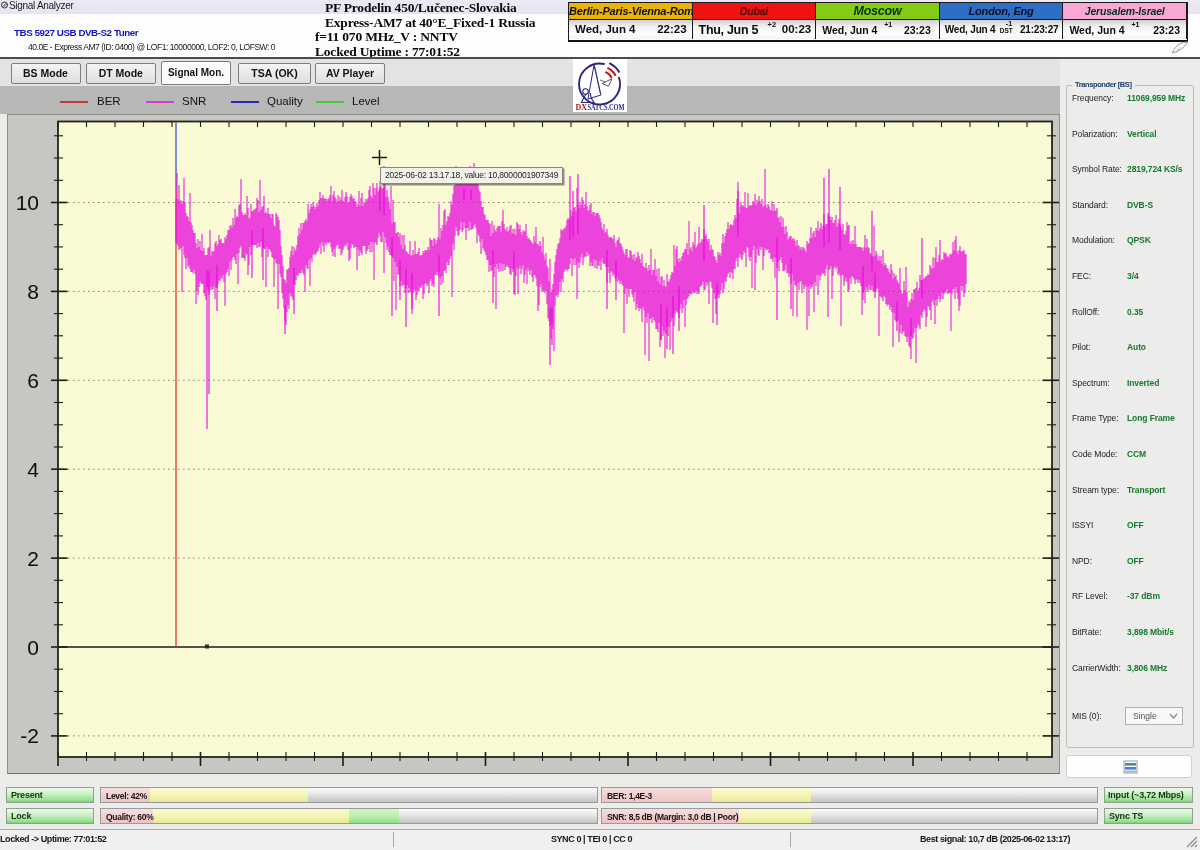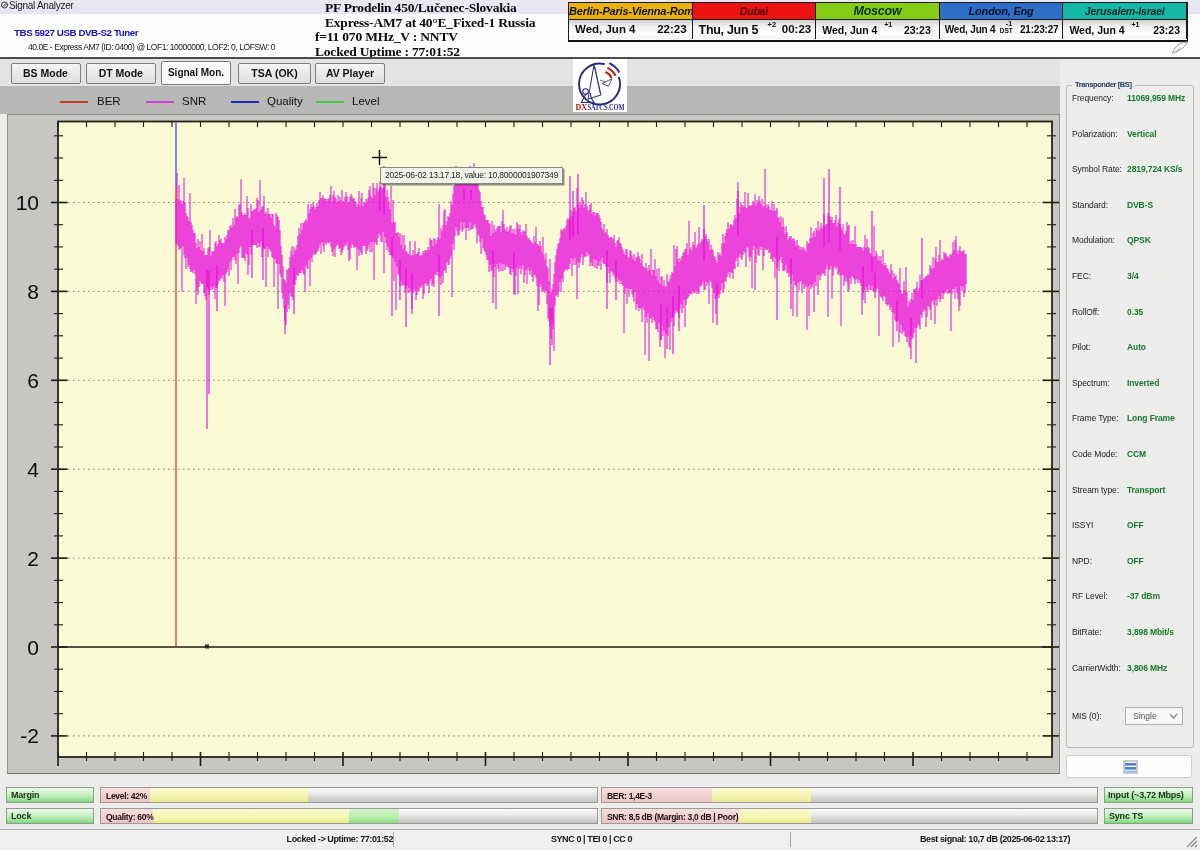--- a/index.html
+++ b/index.html
@@ -58,21 +58,21 @@
       <span style="position:absolute;left:68px;top:1px;font-size:7px">+1</span>
       <span style="position:absolute;right:8px;top:4px;font-size:10.5px">23:23</span>
     </div>
 <div class="abs clockhead" style="left:370.8px;top:0;width:123.6px;height:17px;background:#2e6ec6;color:#041022;font-size:11px;letter-spacing:-0.2px;line-height:16px">London, Eng</div>
 <div class="abs clockbody" style="left:370.8px;top:17px;width:123.6px;color:#0c0c0c">
       <span style="position:absolute;left:5px;top:4px;font-size:10px;letter-spacing:-0.2px">Wed, Jun 4</span>
       <span style="position:absolute;left:60px;top:7px;font-size:6.5px">DST</span>
       <span style="position:absolute;left:66px;top:0px;font-size:7px">-1</span>
       <span style="position:absolute;right:4px;top:4px;font-size:10px;letter-spacing:-0.2px">21:23:27</span>
     </div>
-<div class="abs clockhead" style="left:494.4px;top:0;width:123.6px;height:17px;background:#14b8a6;color:#062a26;font-size:10.5px;letter-spacing:-0.2px;line-height:16px">Jerusalem-Israel</div>
+<div class="abs clockhead" style="left:494.4px;top:0;width:123.6px;height:17px;background:#f9a8d4;color:#062a26;font-size:10.5px;letter-spacing:-0.2px;line-height:16px">Jerusalem-Israel</div>
 <div class="abs clockbody" style="left:494.4px;top:17px;width:123.6px;color:#0c0c0c">
       <span style="position:absolute;left:6px;top:4px;font-size:10.5px">Wed, Jun 4</span>
       <span style="position:absolute;left:68px;top:1px;font-size:7px">+1</span>
       <span style="position:absolute;right:6px;top:4px;font-size:10.5px">23:23</span>
     </div>
 </div>
 <svg class="abs" style="left:1168px;top:39px" width="24" height="16" viewBox="0 0 24 16">
 <path d="M4 14 Q10 2 20 3 Q14 12 4 14Z" fill="none" stroke="#999" stroke-width="1"></path>
 <path d="M8 14 L12 8" stroke="#aaa" stroke-width="0.8"></path>
   </svg>
@@ -289,21 +289,21 @@
 <path d="M168 84V128M169 58V129M170 84V131M171 70V135M172 86V134M173 85V133M174 89V177M175 86V131M176 63V140M177 87V143M178 98V154M179 101V143M180 102V152M181 106V150M182 78V154M183 107V157M184 110V157M185 115V158M186 118V155M187 118V159M188 128V189M189 133V176M190 124V180M191 132V172M192 126V166M193 135V168M194 119V169M195 136V169M196 133V178M197 140V181M198 140V185M199 140V172M200 133V175M201 132V180M202 115V175M203 141V172M204 136V175M205 137V174M206 136V171M207 128V184M208 126V173M209 131V173M210 129V169M211 120V165M212 125V166M213 124V162M214 128V164M215 128V160M216 128V167M217 122V191M218 124V159M219 120V157M220 115V154M221 115V161M222 111V147M223 110V155M224 113V145M225 103V142M226 110V142M227 94V145M228 103V149M229 101V139M230 102V169M231 90V138M232 89V133M233 64V131M234 97V143M235 100V143M236 100V143M237 98V146M238 100V138M239 81V140M240 93V160M241 104V150M242 102V132M243 89V140M244 96V130M245 96V130M246 94V130M247 95V130M248 93V130M249 83V133M250 85V128M251 97V132M252 65V132M253 95V127M254 92V142M255 91V133M256 81V134M257 98V134M258 97V172M259 99V132M260 93V142M261 99V134M262 99V135M263 103V137M264 99V142M265 99V143M266 110V172M267 112V144M268 98V148M269 100V149M270 102V194M271 105V149M272 115V159M273 131V162M274 140V178M275 151V184M276 164V193M277 165V206M278 168V210M279 155V197M280 154V190M281 153V194M282 142V178M283 136V181M284 131V182M285 140V185M286 132V169M287 136V170M288 134V165M289 130V160M290 121V161M291 113V158M292 119V158M293 108V158M294 115V155M295 108V158M296 108V160M297 106V177M298 104V150M299 106V153M300 89V154M301 98V145M302 94V171M303 89V143M304 92V147M305 87V140M306 91V138M307 94V140M308 92V139M309 88V137M310 91V136M311 85V133M312 77V129M313 83V139M314 83V127M315 80V131M316 84V137M317 83V128M318 84V130M319 86V127M320 84V128M321 83V128M322 80V127M323 71V132M324 86V137M325 80V141M326 76V134M327 82V142M328 84V132M329 87V130M330 80V130M331 86V134M332 82V133M333 85V140M334 75V138M335 86V135M336 87V132M337 82V130M338 77V131M339 81V128M340 88V135M341 87V146M342 82V144M343 79V133M344 81V129M345 84V130M346 83V133M347 86V132M348 87V132M349 92V155M350 89V134M351 76V141M352 91V136M353 83V138M354 78V140M355 91V131M356 88V131M357 88V131M358 84V139M359 86V136M360 83V134M361 75V130M362 71V137M363 81V127M364 83V137M365 68V127M366 73V165M367 80V127M368 73V129M369 68V130M370 77V123M371 75V118M372 66V121M373 71V127M374 74V127M375 73V117M376 72V158M377 69V122M378 82V128M379 75V135M380 82V132M381 88V137M382 94V140M383 71V140M384 108V141M385 85V143M386 107V166M387 107V147M388 118V195M389 118V152M390 117V159M391 122V160M392 118V171M393 130V166M394 120V171M395 134V170M396 120V170M397 130V178M398 136V173M399 137V170M400 139V178M401 139V173M402 126V178M403 141V176M404 140V199M405 135V178M406 140V174M407 126V176M408 139V185M409 139V180M410 137V175M411 133V176M412 141V172M413 140V173M414 140V170M415 136V184M416 138V179M417 135V169M418 135V168M419 136V171M420 132V169M421 135V178M422 123V166M423 125V164M424 125V171M425 131V169M426 123V172M427 124V160M428 129V160M429 125V157M430 122V161M431 89V157M432 124V163M433 113V170M434 116V161M435 110V168M436 96V156M437 94V155M438 110V158M439 106V147M440 101V150M441 102V150M442 98V144M443 86V141M444 90V182M445 79V129M446 71V135M447 70V121M448 51V112M449 63V116M450 69V121M451 66V120M452 67V115M453 60V107M454 62V117M455 55V115M456 62V107M457 66V113M458 60V125M459 63V113M460 57V113M461 65V116M462 51V107M463 61V115M464 60V114M465 63V114M466 48V111M467 64V109M468 65V113M469 58V128M470 68V119M471 75V121M472 77V127M473 86V139M474 92V124M475 92V133M476 99V135M477 100V137M478 105V140M479 105V145M480 105V145M481 108V157M482 109V150M483 121V156M484 106V155M485 118V149M486 110V162M487 115V152M488 117V194M489 113V149M490 111V154M491 111V157M492 111V148M493 117V156M494 106V149M495 95V156M496 109V149M497 114V155M498 116V152M499 112V150M500 117V152M501 115V153M502 111V159M503 110V160M504 118V154M505 114V157M506 119V154M507 114V180M508 120V161M509 107V153M510 109V179M511 114V154M512 110V151M513 117V159M514 120V154M515 115V150M516 117V168M517 116V160M518 109V155M519 121V169M520 124V153M521 123V156M522 125V160M523 126V155M524 128V162M525 129V167M526 121V160M527 127V160M528 112V163M529 129V171M530 129V196M531 131V190M532 126V172M533 131V169M534 137V177M535 122V176M536 140V175M537 145V178M538 138V176M539 151V189M540 153V203M541 166V206M542 144V211M543 177V224M544 174V208M545 169V214M546 159V236M547 147V191M548 140V181M549 134V180M550 129V182M551 128V176M552 123V167M553 114V177M554 116V164M555 115V167M556 113V157M557 114V155M558 111V154M559 105V156M560 103V154M561 105V154M562 103V149M563 95V143M564 101V161M565 97V144M566 93V150M567 92V143M568 96V150M569 73V184M570 89V147M571 93V153M572 87V148M573 90V142M574 82V139M575 85V150M576 93V143M577 89V141M578 77V142M579 91V137M580 96V141M581 95V139M582 90V151M583 88V147M584 99V151M585 97V151M586 97V144M587 101V153M588 98V145M589 98V154M590 98V150M591 100V151M592 103V146M593 107V155M594 113V143M595 115V148M596 109V149M597 118V149M598 117V152M599 114V168M600 120V152M601 123V158M602 122V168M603 122V156M604 123V157M605 124V161M606 120V159M607 128V163M608 132V166M609 126V162M610 125V167M611 122V165M612 128V169M613 129V166M614 132V169M615 135V171M616 138V218M617 140V179M618 134V173M619 134V189M620 142V174M621 143V182M622 135V174M623 136V174M624 140V179M625 144V182M626 139V187M627 146V177M628 142V195M629 143V189M630 137V193M631 141V196M632 144V193M633 148V194M634 139V207M635 151V192M636 152V195M637 153V240M638 148V202M639 153V208M640 156V198M641 150V246M642 155V204M643 134V203M644 160V208M645 155V202M646 155V205M647 144V207M648 161V214M649 154V214M650 166V217M651 153V208M652 169V232M653 162V225M654 161V211M655 171V221M656 165V216M657 171V243M658 172V219M659 159V212M660 166V221M661 167V212M662 164V235M663 160V207M664 157V204M665 158V202M666 130V211M667 151V199M668 134V196M669 131V197M670 144V198M671 147V203M672 143V194M673 146V189M674 141V198M675 138V193M676 137V185M677 134V212M678 134V190M679 128V184M680 140V183M681 106V181M682 134V179M683 132V179M684 136V179M685 127V176M686 130V178M687 117V178M688 133V176M689 131V179M690 129V177M691 112V179M692 128V172M693 127V171M694 124V170M695 125V167M696 114V175M697 121V175M698 119V167M699 124V171M700 127V168M701 124V189M702 135V166M703 130V167M704 134V173M705 135V208M706 141V178M707 142V184M708 145V199M709 148V183M710 137V180M711 140V183M712 138V179M713 141V175M714 128V168M715 119V178M716 128V174M717 121V166M718 118V167M719 114V162M720 107V159M721 114V157M722 110V163M723 109V157M724 111V158M725 110V164M726 105V154M727 100V154M728 103V146M729 84V143M730 67V152M731 98V142M732 92V139M733 87V143M734 91V145M735 90V140M736 92V136M737 77V138M738 93V152M739 93V132M740 78V133M741 91V142M742 90V146M743 91V142M744 90V173M745 86V135M746 88V131M747 79V175M748 90V148M749 85V134M750 88V140M751 81V141M752 86V132M753 89V135M754 84V132M755 92V155M756 91V141M757 54V133M758 90V135M759 93V135M760 89V134M761 91V138M762 95V138M763 95V144M764 86V144M765 96V147M766 89V142M767 96V163M768 95V143M769 93V153M770 103V147M771 102V156M772 107V145M773 101V142M774 112V148M775 103V156M776 112V156M777 119V155M778 111V150M779 117V158M780 125V158M781 123V162M782 121V159M783 121V169M784 125V159M785 123V201M786 124V166M787 126V170M788 131V171M789 125V202M790 130V168M791 131V175M792 134V167M793 132V166M794 135V178M795 132V169M796 133V174M797 135V172M798 137V170M799 126V215M800 129V172M801 128V201M802 123V170M803 112V174M804 123V172M805 118V169M806 116V197M807 122V167M808 113V171M809 115V160M810 106V180M811 116V160M812 113V165M813 108V161M814 114V158M815 111V159M816 99V158M817 111V161M818 109V154M819 109V150M820 98V202M821 102V155M822 101V154M823 105V151M824 102V184M825 108V161M826 108V153M827 105V151M828 100V154M829 112V152M830 108V160M831 104V158M832 109V161M833 112V211M834 115V160M835 109V160M836 119V171M837 120V166M838 116V163M839 107V167M840 111V177M841 110V175M842 129V163M843 126V169M844 129V161M845 125V162M846 129V164M847 111V169M848 129V165M849 132V164M850 132V168M851 132V165M852 132V168M853 132V171M854 133V200M855 136V178M856 132V175M857 120V188M858 133V172M859 124V177M860 132V175M861 133V170M862 139V175M863 138V175M864 141V171M865 142V176M866 111V177M867 141V175M868 136V177M869 139V173M870 145V174M871 141V221M872 146V181M873 141V182M874 149V183M875 135V186M876 151V181M877 148V182M878 150V189M879 153V191M880 154V189M881 157V190M882 159V195M883 149V192M884 155V197M885 164V232M886 158V198M887 162V205M888 160V207M889 165V206M890 167V206M891 169V227M892 153V218M893 175V210M894 179V219M895 178V217M896 166V216M897 175V221M898 152V222M899 177V227M900 192V222M901 186V231M902 188V233M903 184V244M904 178V224M905 185V223M906 174V218M907 174V213M908 173V248M909 167V213M910 176V209M911 173V211M912 160V214M913 165V200M914 166V203M915 165V197M916 163V194M917 163V196M918 161V212M919 161V202M920 159V191M921 160V192M922 150V195M923 152V205M924 154V187M925 142V185M926 153V190M927 143V209M928 132V185M929 147V191M930 147V184M931 140V181M932 125V187M933 146V184M934 144V178M935 145V184M936 137V179M937 139V177M938 138V178M939 142V174M940 141V179M941 143V178M942 139V178M943 140V216M944 138V179M945 127V174M946 135V174M947 125V184M948 121V172M949 136V178M950 139V184M951 135V196M952 131V191M953 136V171M954 137V176M955 136V171M956 135V182M957 139V178M958 139V169" stroke="#e706dc" stroke-width="1" fill="none"></path>
 <path d="M199 155V314M201 156V279M209 150V196M244 115V163M255 113V165M277 190V219M286 153V199M384 122V201M392 145V185M398 154V212M404 158V194M431 140V201M485 135V188M506 136V179M542 193V250M544 192V230M599 135V194M608 146V185M653 189V225M659 192V234M665 181V239M671 171V216M709 168V210M769 122V205M783 143V194M855 151V185M867 158V183M889 186V216M903 203V221M372 96V72M376 100V51M456 85V74M463 85V75M562 125V61M565 122V76M570 119V59M696 146V90M730 122V76M816 132V63M821 128V54M832 135V72M864 156V96M914 183V123" stroke="#e706dc" stroke-width="1.1" fill="none"></path>
 <rect x="197" y="529.5" width="4" height="4" fill="#2a2a2a"></rect>
 </svg>
 </div>
 <svg class="abs" style="left:372px;top:150px" width="15" height="15" viewBox="0 0 15 15">
 <path d="M7.5 0 V15 M0 7.5 H15" stroke="#1a1a1a" stroke-width="1.5"></path>
   </svg>
 <div class="abs" style="left:380px;top:167px;height:17px;background:#f3f2ea;border:1px solid #88887e;
 box-shadow:1.5px 1.5px 0 rgba(60,60,60,0.55);font-size:8.5px;letter-spacing:-0.2px;color:#23232a;line-height:15px;padding:0 4px;white-space:nowrap">2025-06-02 13.17.18, value: 10,8000001907349</div>
-<div class="gbar" style="left:6px;top:787px">Margin</div>
+<div class="gbar" style="left:6px;top:787px">Present</div>
 <div class="gbar" style="left:6px;top:808px">Lock</div>
 <div class="track" style="left:100px;top:787px;width:498px">
 <div class="trackfill" style="left:0;width:207px"></div>
 <div class="tracklab" style="width:49px"></div>
 <div class="tracktext">Level: 42%</div>
   </div>
 <div class="track" style="left:100px;top:808px;width:498px">
 <div class="trackfill" style="left:0;width:248px"></div>
     <div class="abs" style="left:248px;top:0;bottom:0;width:50px;background:linear-gradient(#d8f5c8 0,#b8ecad 60%,#8fdc84 100%)"></div>
 <div class="tracklab" style="width:52px"></div>
@@ -315,19 +315,19 @@
 <div class="tracktext">BER: 1,4E-3</div>
   </div>
 <div class="track" style="left:601px;top:808px;width:497px">
 <div class="trackfill" style="left:0;width:209px"></div>
 <div class="tracklab" style="width:137px"></div>
 <div class="tracktext">SNR: 8,5 dB (Margin: 3,0 dB | Poor)</div>
   </div>
 <div class="gbar" style="left:1104px;top:787px;width:89px;font-size:9px;padding-left:3px">Input (~3,72 Mbps)</div>
 <div class="gbar" style="left:1104px;top:808px;width:89px">Sync TS</div>
 <div class="abs" style="left:0;top:829px;width:1200px;height:21px;background:#f0f0ee;border-top:1px solid #ababab"></div>
-<div class="statxt" style="left:0;width:393px;text-align:right">Locked -&gt; Uptime: 77:01:52</div>
+<div class="statxt" style="left:0;width:393px;text-align:left">Locked -&gt; Uptime: 77:01:52</div>
 <div class="statxt" style="left:393px;width:397px;text-align:center">SYNC 0 | TEI 0 | CC 0</div>
 <div class="statxt" style="left:790px;width:410px;text-align:center">Best signal: 10,7 dB (2025-06-02 13:17)</div>
 <div class="abs" style="left:393px;top:832px;width:1px;height:15px;background:#a8a8a8"></div>
 <div class="abs" style="left:790px;top:832px;width:1px;height:15px;background:#a8a8a8"></div>
 <svg class="abs" style="left:1186px;top:836px" width="12" height="12" viewBox="0 0 12 12">
 <path d="M11 1 L1 11 M11 5 L5 11 M11 9 L9 11" stroke="#909090" stroke-width="1.4"></path>
   </svg>
 </body></html>

